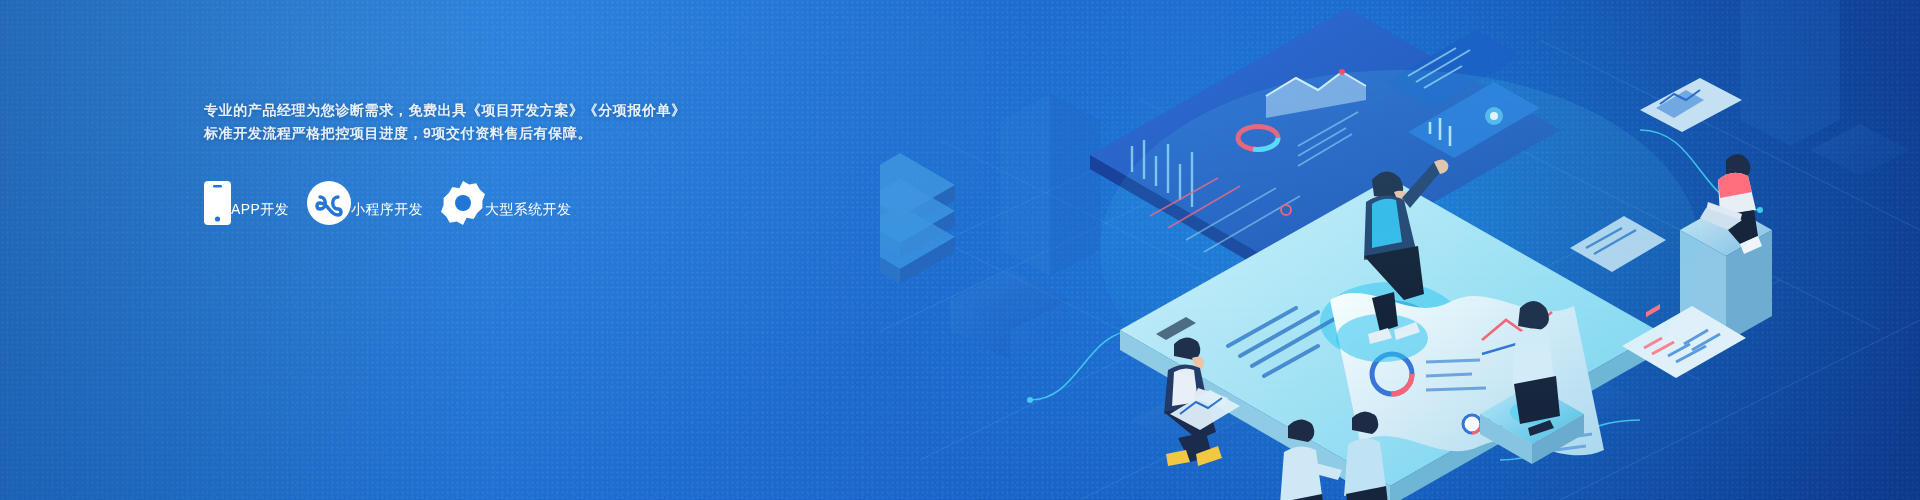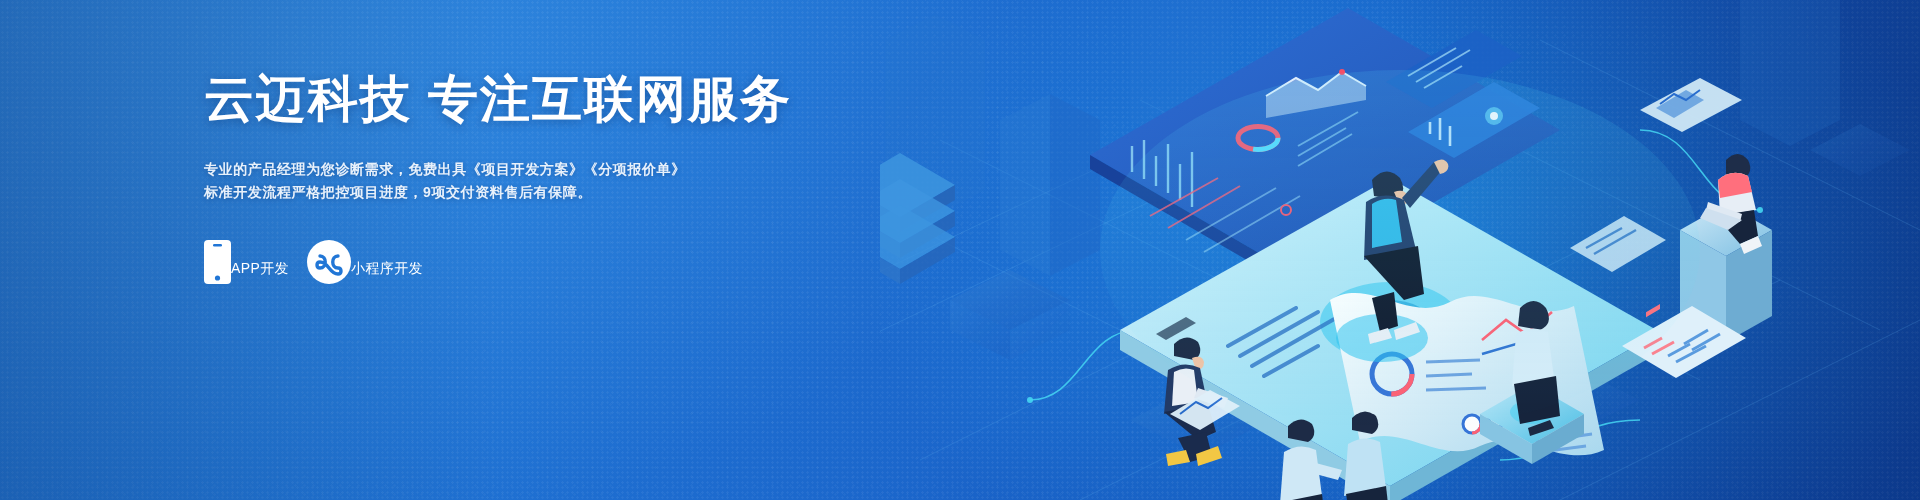--- a/index.html
+++ b/index.html
@@ -359,21 +359,20 @@
       </g>
 
       <ellipse cx="520" cy="250" rx="300" ry="180" fill="url(#glo)" opacity=".25"></ellipse>
     </svg>
   </div>
 
   <div id="vign"></div>
 
   <div id="copy">
 
-    <h1 id="headline">云迈科技 专注互联网服务</h1>
 
     <p id="sub1" class="sub">专业的产品经理为您诊断需求，免费出具《项目开发方案》《分项报价单》</p>
     <p id="sub2" class="sub">标准开发流程严格把控项目进度，9项交付资料售后有保障。</p>
 
     <div id="services">
 
       <div class="svc">
         <span class="svc-ico">
           <svg width="27" height="44" viewBox="0 0 27 44">
             <rect x="0" y="0" width="27" height="44" rx="4" ry="4"></rect>
@@ -389,16 +388,27 @@
           <svg width="44" height="44" viewBox="0 0 44 44">
             <circle cx="22" cy="22" r="22"></circle>
             <path d="M13 16 c7 0 7 12 0 12 c-4 0 -4 -6 0 -6 c9 0 9 12 18 12 c4 0 4 -6 0 -6 c-7 0 -7 -12 0 -12" fill="none" stroke="#2176d6" stroke-width="3.4" stroke-linecap="round"></path>
           </svg>
         </span>
         <span class="svc-lbl">小程序开发</span>
       </div>
 
 
 
+      <div class="svc">
+        <span class="svc-ico">
+          <svg width="44" height="44" viewBox="0 0 44 44">
+            <path d="M22 0 l6.2 3.6 l7 -1.3 l3.6 6.2 l5.2 4.8 l-2.6 6.6 l0 7.2 l-5.2 4.8
+                     l-3.6 6.2 l-7 -1.3 L22 44 l-6.2 -3.6 l-7 1.3 l-3.6 -6.2 L0 30.7 l2.6 -6.6
+                     l0 -7.2 l5.2 -4.8 l3.6 -6.2 l7 1.3 Z"></path>
+            <circle cx="22" cy="22" r="8" fill="#2176d6"></circle>
+          </svg>
+        </span>
+        <span class="svc-lbl">大型系统开发</span>
+      </div>
 
     </div>
   </div>
 </div>
 
 </body></html>

